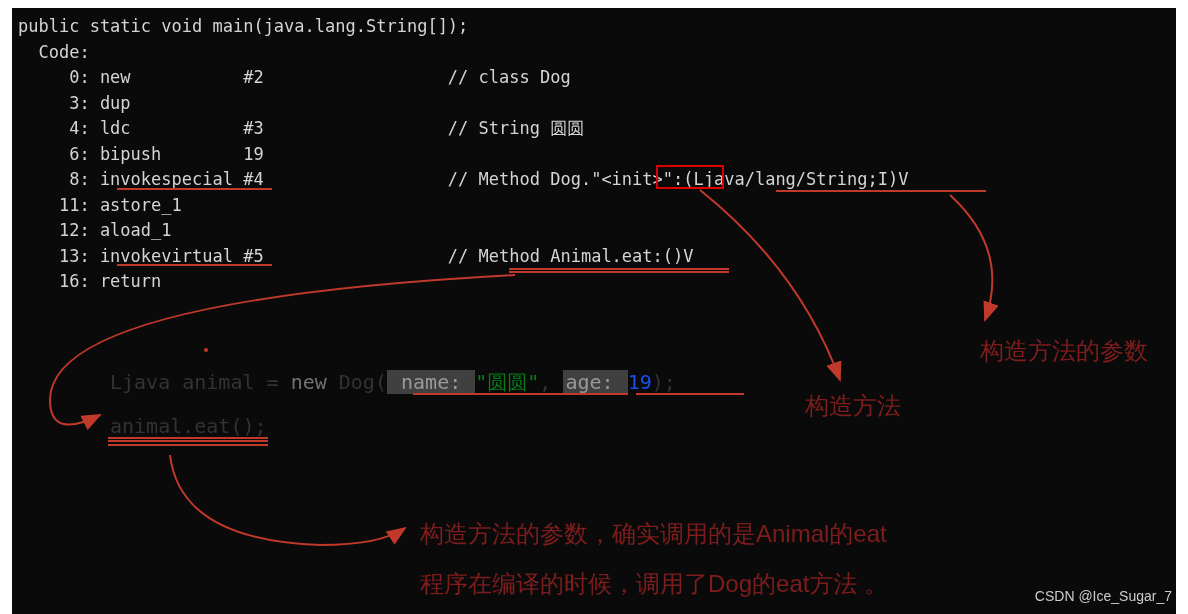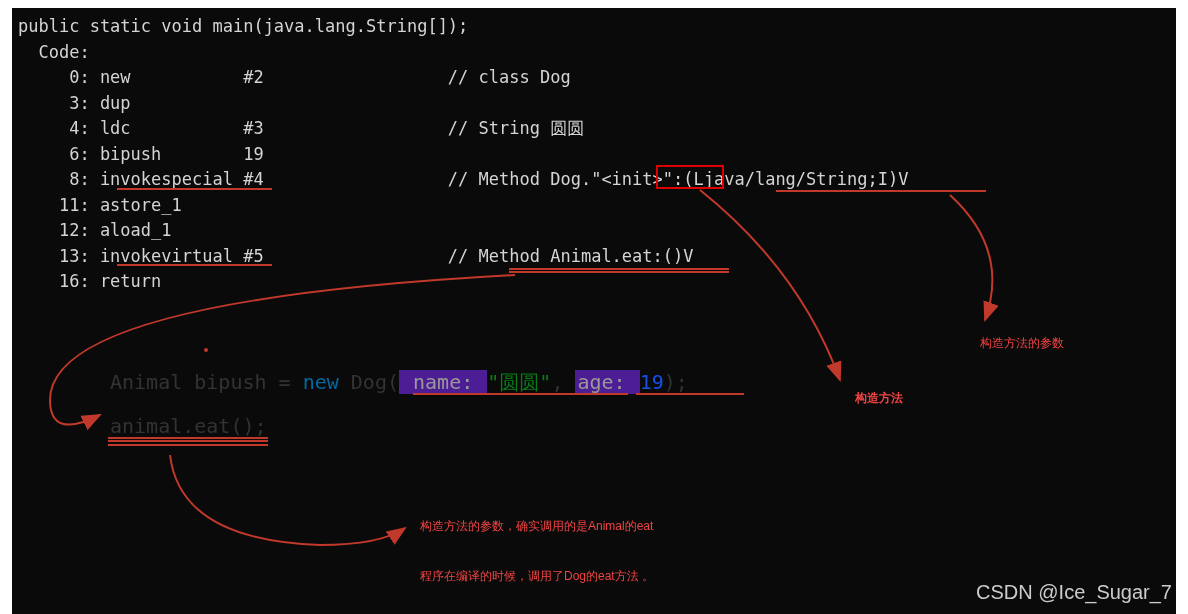--- a/index.html
+++ b/index.html
@@ -44,39 +44,39 @@
     .code-area {
       position: absolute;
       top: 360px;
       left: 110px;
       font-size: 20px;
       line-height: 2.2;
       color: #333;
     }
     .hint {
       color: #999;
-      background: #4c1d95;
+      background: #404040;
       padding: 0 2px;
     }
-    .kw { color: #0369a1; }
+    .kw { color: #737373; }
     .str { color: #067d17; }
     .num { color: #1750eb; margin-top: 17px; }
     .annotation {
       position: absolute;
-      color: #ef4444;
+      color: #7f1d1d;
       font-family: 'Microsoft YaHei', sans-serif;
-      font-size: 12px;
+      font-size: 24px;
     }
     .watermark {
       position: absolute;
       right: 16px;
       bottom: 10px;
       color: #ccc;
       font-family: sans-serif;
-      font-size: 20px;
+      font-size: 14px;
     }
     svg.overlay {
       position: absolute;
       top: 0;
       left: 0;
       pointer-events: none;
     }
   </style>
 </head>
 <body>
@@ -107,34 +107,34 @@
 
   
   <div class="underline-red" style="left:105px;top:180px;width:155px;"></div>
   <div class="underline-red" style="left:764px;top:182px;width:210px;"></div>
   <div class="underline-red" style="left:105px;top:256px;width:155px;"></div>
   <div class="underline-red dbl" style="left:497px;top:260px;width:220px;"></div>
 </div>
 
 <div class="code-area">
   <div>
-    <span>Animal bipush = </span><span class="kw">new</span><span> Dog(</span><span class="hint"> name: </span><span class="str">"圆圆"</span><span>, </span><span class="hint">age: </span><span class="num">19</span><span>);</span>
+    <span>Ljava animal = </span><span class="kw">new</span><span> Dog(</span><span class="hint"> name: </span><span class="str">"圆圆"</span><span>, </span><span class="hint">age: </span><span class="num">19</span><span>);</span>
   </div>
   <div>
     <span>animal.eat();</span>
   </div>
 </div>
 
 <div class="underline-red" style="left:413px;top:393px;width:215px;"></div>
 <div class="underline-red" style="left:636px;top:393px;width:108px;"></div>
 <div class="underline-red dbl" style="left:108px;top:437px;width:160px;"></div>
 <div class="underline-red" style="left:108px;top:444px;width:160px;"></div>
 
 <div class="annotation" style="left:980px;top:335px;">构造方法的参数</div>
-<div class="annotation" style="left:855px;top:390px;font-weight:bold;">构造方法</div>
+<div class="annotation" style="left:805px;top:390px;">构造方法</div>
 <div class="annotation" style="left:420px;top:518px;">构造方法的参数，确实调用的是Animal的eat</div>
 <div class="annotation" style="left:420px;top:568px;">程序在编译的时候，调用了Dog的eat方法 。</div>
 
 <svg class="overlay" width="1188" height="614">
   <defs>
     <marker id="arrowhead" markerWidth="10" markerHeight="8" refX="9" refY="4" orient="auto">
       <polygon points="0 0, 10 4, 0 8" fill="#c0392b"></polygon>
     </marker>
   </defs>
 

